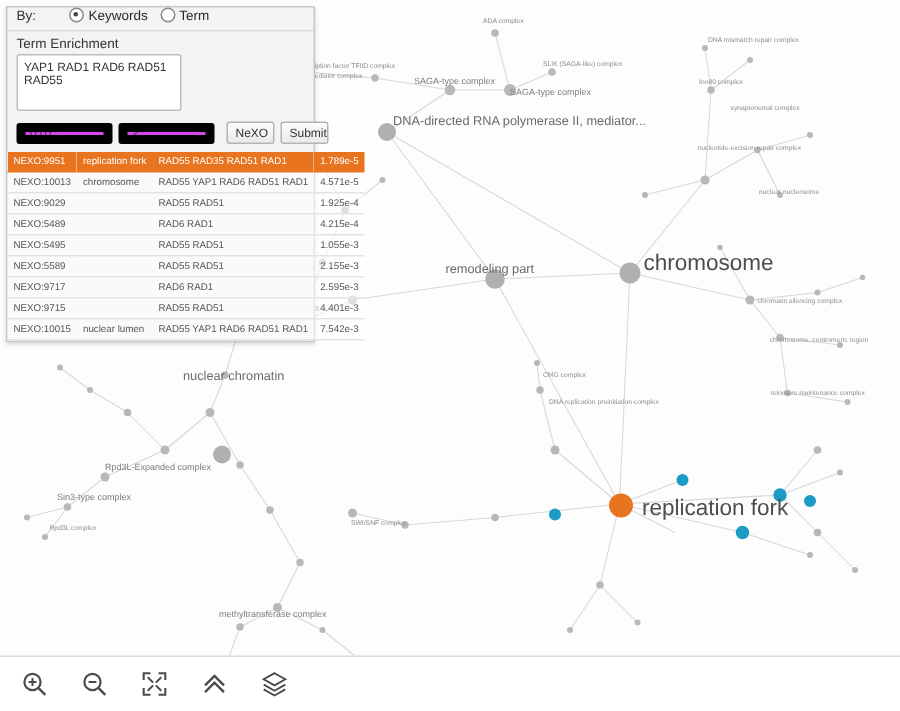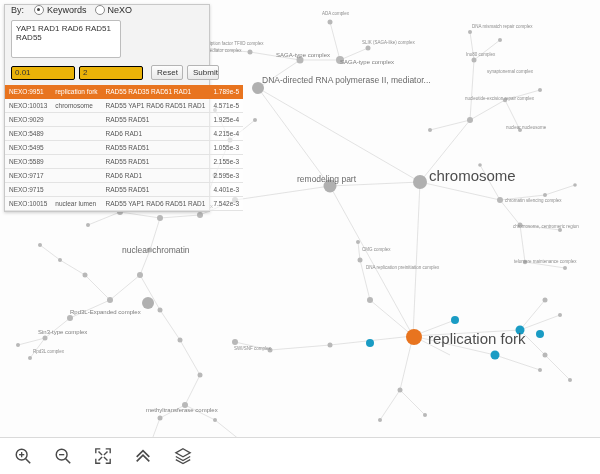--- a/index.html
+++ b/index.html
@@ -86,21 +86,21 @@
     color: #555;
     cursor: pointer;
   }
   .radio-row {
     display: flex;
     align-items: center;
     gap: 8px;
     padding: 0 6px 5px 6px;
     font-size: 9px;
   }
-  .radio-row .lbl-by { color: #333; margin-right: 2px; }
+  .radio-row .lbl-by { color: #333; margin-right: 14px; }
   .radio {
     display: inline-flex;
     align-items: center;
     gap: 3px;
     cursor: pointer;
   }
   .radio .dot {
     width: 8px;
     height: 8px;
     border-radius: 50%;
@@ -139,22 +139,22 @@
   }
   .param-row {
     display: flex;
     align-items: center;
     gap: 4px;
     padding: 0 6px 5px 6px;
   }
   .param-input {
     width: 64px;
     height: 14px;
-    border: 1px solid #000000;
-    background: #eab308;
+    border: 6px solid #000000;
+    background: #d946ef;
     font-size: 8px;
     padding: 0 3px;
     color: #333;
     box-sizing: border-box;
     border-radius: 2px;
   }
   .btn {
     height: 15px;
     min-width: 32px;
     border: 1px solid #b4b4b4;
@@ -440,31 +440,32 @@
 
 
     <div class="radio-row">
       <span class="lbl-by">By:</span>
       <label class="radio">
         <span class="dot on"></span>
         <span>Keywords</span>
       </label>
       <label class="radio">
         <span class="dot"></span>
-        <span>NeXO</span>
+        <span>Term</span>
       </label>
     </div>
 
+    <div class="section-hd">Term Enrichment</div>
     <textarea class="term-area" style="">YAP1 RAD1 RAD6 RAD51 RAD55</textarea>
 
     <div class="param-row">
       <input class="param-input" type="text" value="0.01" style="">
       <input class="param-input" type="text" value="2" style="">
       <span class="spacer"></span>
-      <button class="btn">Reset</button>
+      <button class="btn">NeXO</button>
       <button class="btn">Submit</button>
     </div>
 
     <table class="tbl">
       <tbody>
         <tr class="sel">
           <td class="col-id">NEXO:9951</td>
           <td class="col-name">replication fork</td>
           <td class="col-genes">RAD55 RAD35 RAD51 RAD1</td>
           <td class="col-p">1.789e-5</td>

